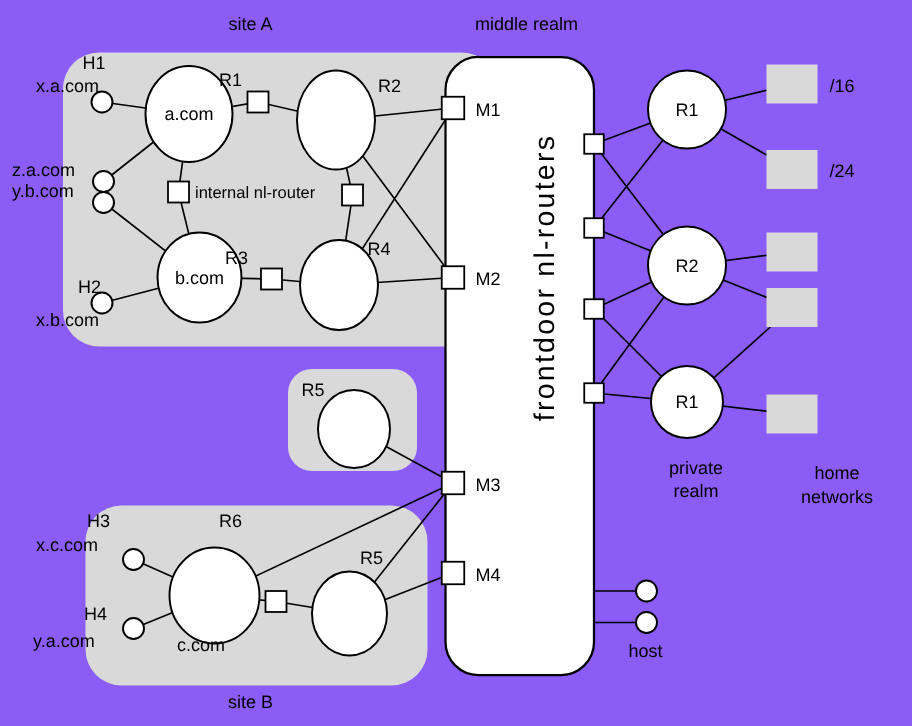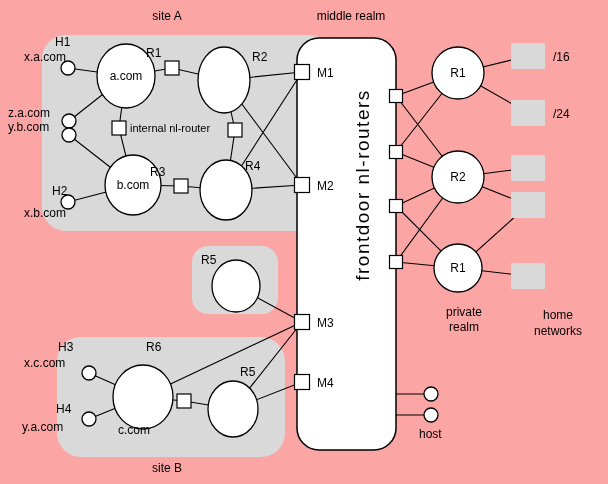--- a/index.html
+++ b/index.html
@@ -1,16 +1,16 @@
 <!DOCTYPE html>
 <html><head>
 <meta charset="utf-8">
 <style>
   html,body{margin:0;padding:0;background:#ffffff;}
-  .canvas{position:relative;width:608px;height:484px;background:#fca5a5;overflow:hidden;text-align:center;}
+  .canvas{position:relative;width:608px;height:484px;background:#8b5cf6;overflow:hidden;text-align:center;}
   svg{display:block;}
   text{font-family:"Liberation Sans","DejaVu Sans",sans-serif;font-size:12px;fill:#000;}
   .small-label{font-size:11px;}
   .vertical-label{font-size:19px;letter-spacing:1.5px;}
   .shape{fill:#ffffff;stroke:#000000;stroke-width:1.3;}
   .sq{fill:#ffffff;stroke:#000000;stroke-width:1.2;}
   .realm{fill:#ffffff;stroke:#000000;stroke-width:1.5;}
   .lines{fill:none;stroke:#000000;stroke-width:1.1;}
 </style>
 </head>

